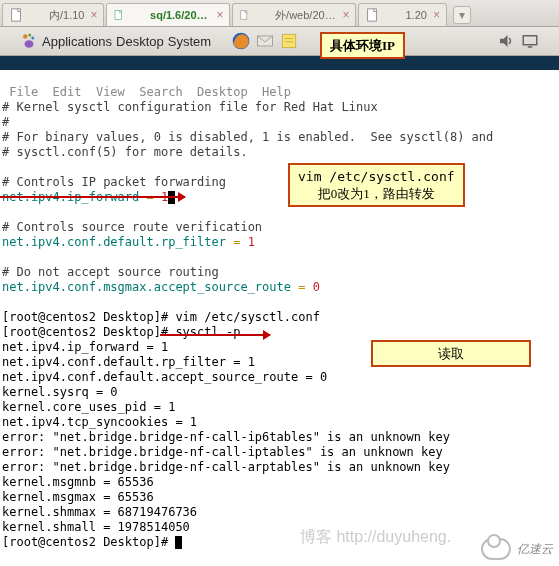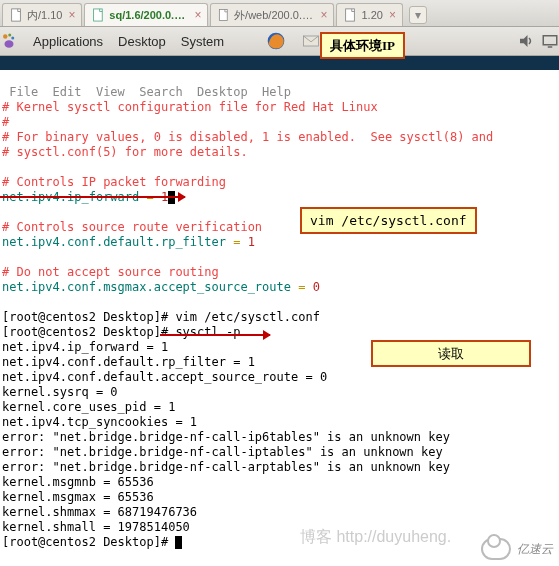--- a/index.html
+++ b/index.html
@@ -35,31 +35,31 @@
     font-size: 11px;
     color: #444;
     gap: 4px;
     max-width: 110px;
     overflow: hidden;
     white-space: nowrap;
   }
   .tab.dim { background:#ece9e3; color:#666;}
   .tab .tabicon { width:14px;height:14px; }
   .tab .tab-x { color:#b77; font-size:12px; margin-left:2px;}
-  .tab .tab-lbl { overflow:hidden; text-overflow:ellipsis; }
+  .tab .tab-lbl { overflow:hidden; text-overflow:ellipsis;margin-left:22px; }
   .tab-strip .plus { width:16px;height:16px;border:1px solid #b8b5ad;background:#f0ede7;border-radius:3px;display:flex;align-items:center;justify-content:center;color:#888;font-size:12px;margin:0 0 2px 4px;}
   
   .panel-bar {
     display:flex;
     align-items:center;
     height:28px;
     background:linear-gradient(#e9e7e3,#d8d5cf);
     border-bottom:1px solid #a9a69f;
-    padding:0 0;
-    gap:15px;
+    padding:0 20px;
+    gap:4px;
     font-size:13px;
     color:#2a2a2a;
   }
   .panel-bar .foot {width:18px;height:18px;}
   .panel-bar .right-icons {margin-left:auto;display:flex;gap:6px;align-items:center;}
   .panel-bar .right-icons svg{width:18px;height:18px;}
   
   .vm-view {
     background:#11304a;
     height:14px;
@@ -76,21 +76,21 @@
   .terminal {
     font-family:"DejaVu Sans Mono","Menlo","Consolas",monospace;
     font-size:12px;
     line-height:15px;
     background:#fff;
     color:#000;
     padding:0 2px 2px 2px;
     white-space:pre;
     position:relative;
   }
-  .c-comment { color:#ef4444;text-align:right; }
+  .c-comment { color:#404040;text-align:right; }
   .c-key     { color:#007a70; }
   .c-eq      { color:#c29400; }
   .c-num     { color:#c02424; }
   .cursor    { display:inline-block;width:7px;height:13px;background:#000;vertical-align:text-bottom;}
   
   .callout {
     position:absolute;
     background:#ffffbf;
     border:2px solid #c2410c;
     padding:3px 8px;
@@ -239,22 +239,23 @@
 <span>error: "net.bridge.bridge-nf-call-arptables" is an unknown key</span>
 <span>kernel.msgmnb = 65536</span>
 <span>kernel.msgmax = 65536</span>
 <span>kernel.shmmax = 68719476736</span>
 <span>kernel.shmall = 1978514050</span>
 <span>[root@centos2 Desktop]# </span><span class="cursor"></span>
 </div>
 
 <div class="callout" style="top:32px;left:320px;font-weight:bold"><span>具体环境IP</span></div>
 
-<div class="callout" style="top:163px;left:300px;margin-top:44px;">
+<div class="callout" style="top:163px;left:288px;">
   <div style="font-family:monospace">vim  /etc/sysctl.conf</div>
+  <div>把0改为1，路由转发</div>
 </div>
 <div class="arrow-red" style="top:196px;left:0;width:185px"></div>
 
 <div class="callout" style="top:340px;left:371px;width:140px"><span>读取</span></div>
 <div class="arrow-red" style="top:334px;left:160px;width:110px"></div>
 
 <div class="blog-link">博客 http://duyuheng.</div>
 <div class="wm">
   <div class="cloud"></div>
   <span>亿速云</span>

